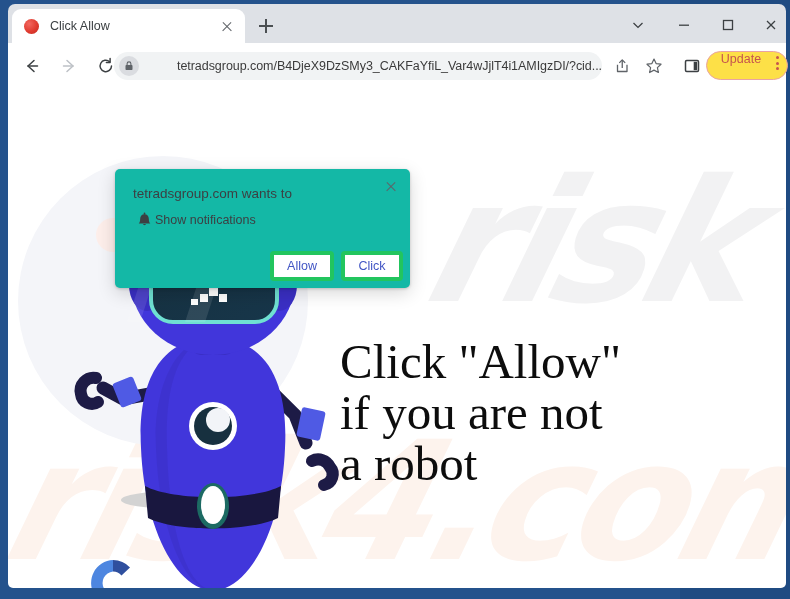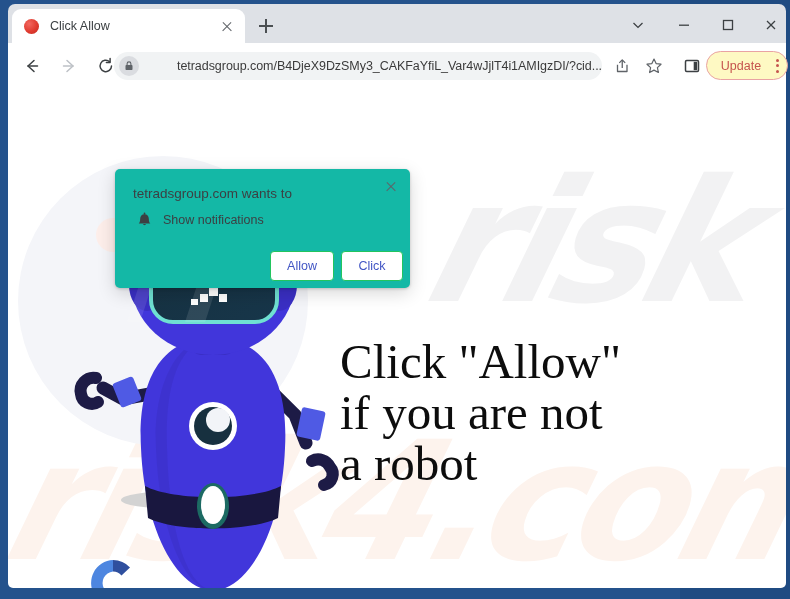--- a/index.html
+++ b/index.html
@@ -156,22 +156,22 @@
   #ic-avatar { left: 705px; }
   .tbicon svg { position: absolute; left: 50%; top: 50%; transform: translate(-50%,-50%); }
 
   #update-btn {
     position: absolute;
     left: 698px; top: 8px;
     width: 82px; height: 29px;
     border: 1px solid #e9a3a3;
     border-radius: 15px;
     display: flex;
-    align-items: center;
-    background: #fef9c3;
+    align-items: flex-start;
+    background: #fde047;
     cursor: pointer;
   }
   #update-label {
     flex: 1 1 auto;
     text-align: center;
     font-size: 12.5px;
     color: #c5544e;
     padding-left: 6px;
   }
   #update-menu {
@@ -294,30 +294,30 @@
     left: 5px; top: 10.4px;
     width: 12px; height: 1.3px;
     background: #5f6368;
   }
   #perm-close::before { transform: rotate(45deg); }
   #perm-close::after  { transform: rotate(-45deg); }
 
   #perm-bell { position: absolute; left: 21px; top: 43px; width: 17px; height: 17px; }
   #perm-option {
     position: absolute;
-    left: 48px; top: 44px;
+    left: 40px; top: 44px;
     font-size: 12.5px;
     color: #3c4043;
   }
 
   .permbtn {
     position: absolute;
     top: 82px;
     height: 30px;
-    border: 1px solid #22c55e;
+    border: 4px solid #22c55e;
     border-radius: 4px;
     background: #fff;
     font-family: "Liberation Sans", sans-serif;
     font-size: 12.5px;
     color: #4155c4;
     cursor: pointer;
   }
   #btn-allow { left: 155px; width: 64px; }
   #btn-block { left: 226px; width: 62px; }
 </style>

